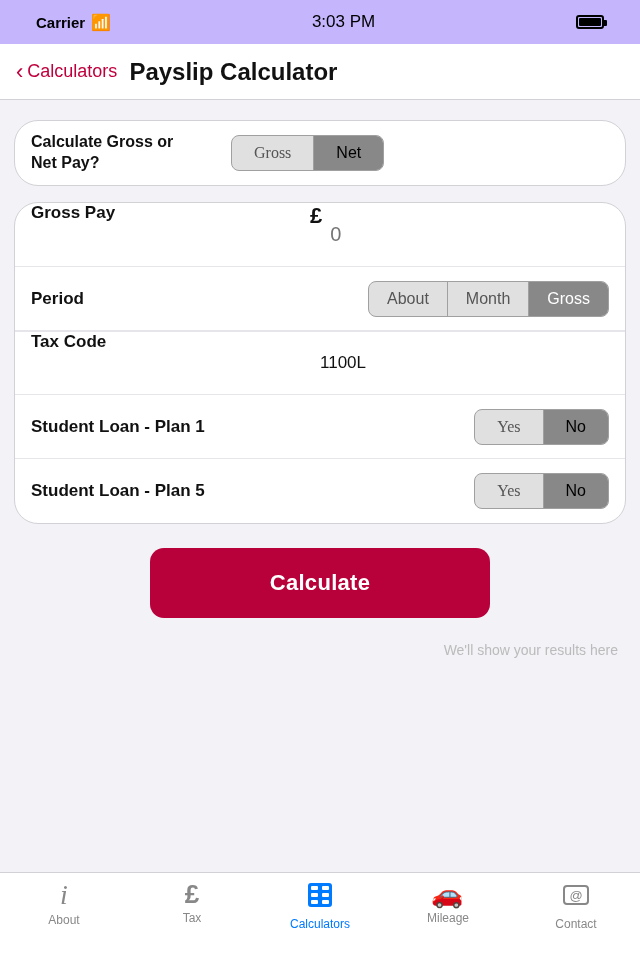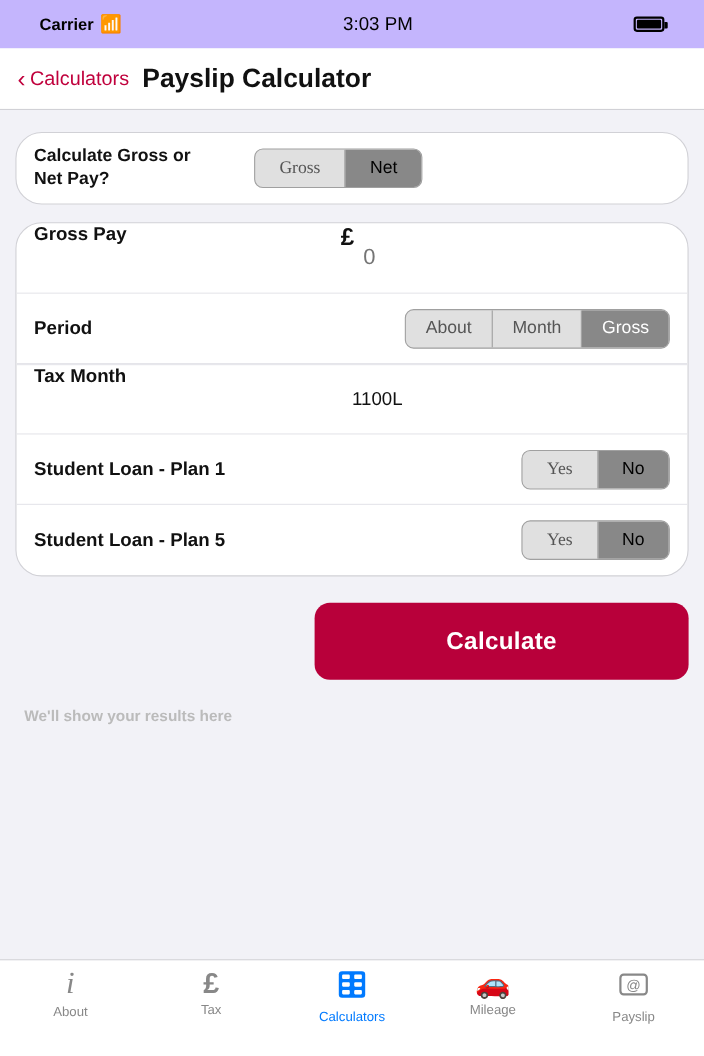--- a/index.html
+++ b/index.html
@@ -191,43 +191,42 @@
       font-size: 17px;
       color: #111;
       background: transparent;
       text-align: left;
       flex: 1;
     }
 
     
     .calculate-btn-wrap {
       display: flex;
-      justify-content: flex-end;
+      justify-content: center;
       margin: 8px 0 16px 0;
     }
     .calculate-btn {
       background: #b8003a;
       color: white;
       border: none;
       border-radius: 14px;
       font-size: 22px;
       font-weight: 600;
       padding: 22px 0;
       width: 340px;
       cursor: pointer;
       letter-spacing: 0.3px;
     }
 
     
     .hint-area {
-      text-align: left;
+      text-align: right;
       color: #aaa;
       font-size: 13px;
       padding: 8px;
-      font-weight: bold;
     }
 
     
     .tab-bar {
       position: absolute;
       bottom: 0;
       left: 0;
       width: 640px;
       height: 88px;
       background: white;
@@ -309,21 +308,21 @@
     <div class="card-row">
       <span class="row-label">Period</span>
       <div class="period-segmented">
         <button class="period-btn">About</button>
         <button class="period-btn">Month</button>
         <button class="period-btn active">Gross</button>
       </div>
     </div>
 
     <div class="card-single-row" style="border-top:1px solid #e5e5ea; border-bottom:1px solid #e5e5ea;">
-      <span class="row-label">Tax Month</span>
+      <span class="row-label">Tax Code</span>
       <input class="tax-code-input" type="text" value="1100L" style="">
     </div>
 
     <div class="card-row">
       <span class="row-label">Student Loan - Plan 1</span>
       <div class="segmented">
         <button class="seg-btn">Yes</button>
         <button class="seg-btn active">No</button>
       </div>
     </div>
@@ -380,16 +379,16 @@
     <span class="tab-label">Mileage</span>
   </div>
 
   <div class="tab-item">
     <span class="tab-icon">
       <svg width="28" height="28" viewBox="0 0 28 28" fill="none" xmlns="http://www.w3.org/2000/svg">
         <rect x="2" y="5" width="24" height="18" rx="3" stroke="#888" stroke-width="2" fill="none"></rect>
         <text x="14" y="19" text-anchor="middle" font-size="13" fill="#888" font-family="Arial">@</text>
       </svg>
     </span>
-    <span class="tab-label">Payslip</span>
+    <span class="tab-label">Contact</span>
   </div>
 
 </div>
 
 </body></html>

